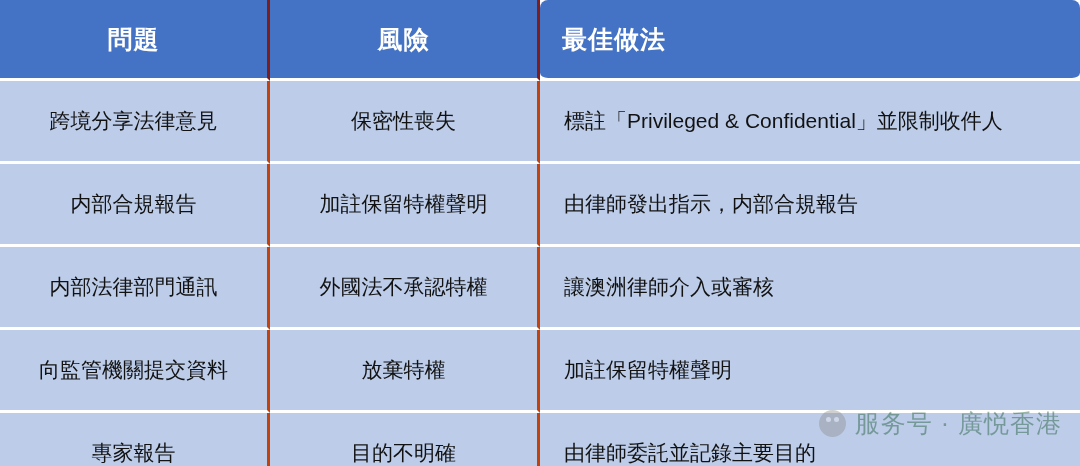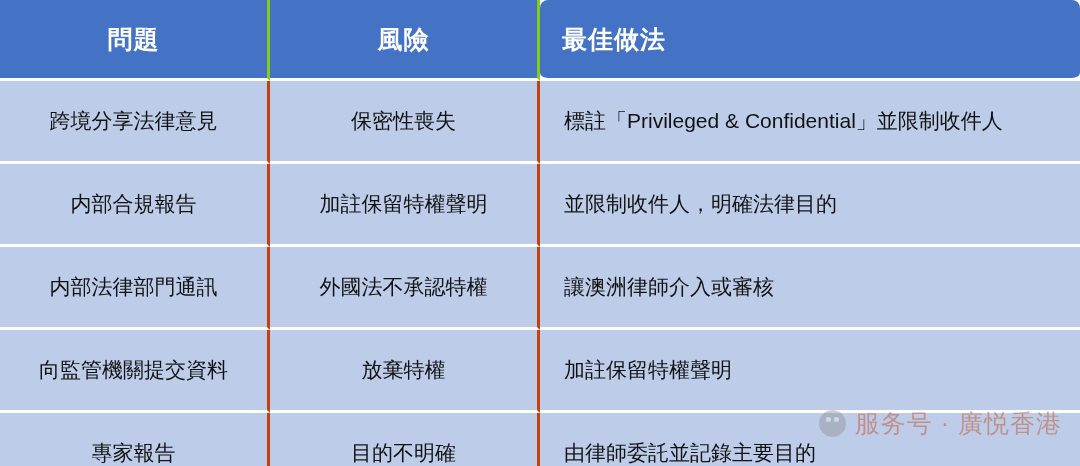--- a/index.html
+++ b/index.html
@@ -35,21 +35,21 @@
 
   thead th {
     background: #4472C4;
     color: #FFFFFF;
     font-size: 25px;
     font-weight: bold;
     height: 78px;
     padding: 0 0 0 0;
     vertical-align: middle;
     letter-spacing: 1px;
-    border-right: 3px solid #84cc16;
+    border-right: 3px solid #7f1d1d;
     border-bottom: 3px solid #FFFFFF;
   }
   thead th.last-col { border-right: none; border-radius: 8px; }
   thead th.align-center { text-align: center; }
   thead th.align-left   { text-align: left; padding-left: 22px; }
 
   tbody td {
     background: #BDCDE9;
     color: #121212;
     font-size: 21px;
@@ -90,21 +90,21 @@
     width: 5px;
     height: 5px;
     border-radius: 50%;
     background: #e7e7e7;
     top: 7px;
   }
   #watermark .wm-icon::before { left: 7px; }
   #watermark .wm-icon::after  { left: 15px; }
   #watermark .wm-text {
     font-size: 25px;
-    color: #c2410c;
+    color: #14532d;
     white-space: nowrap;
     letter-spacing: 1px;
   }
 </style>
 </head>
 <body>
 
 <div id="table-wrap">
 
   <table class="priv-table">
@@ -122,21 +122,21 @@
     </thead>
     <tbody>
       <tr>
         <td class="align-center">跨境分享法律意見</td>
         <td class="align-center">保密性喪失</td>
         <td class="align-left last-col">標註「Privileged &amp; Confidential」並限制收件人</td>
       </tr>
       <tr>
         <td class="align-center bold-cell">内部合規報告</td>
         <td class="align-center bold-cell">加註保留特權聲明</td>
-        <td class="align-left last-col bold-cell">並限制收件人，明確法律目的</td>
+        <td class="align-left last-col bold-cell">由律師發出指示，内部合規報告</td>
       </tr>
       <tr>
         <td class="align-center bold-cell">内部法律部門通訊</td>
         <td class="align-center bold-cell">外國法不承認特權</td>
         <td class="align-left last-col bold-cell">讓澳洲律師介入或審核</td>
       </tr>
       <tr>
         <td class="align-center">向監管機關提交資料</td>
         <td class="align-center">放棄特權</td>
         <td class="align-left last-col">加註保留特權聲明</td>

